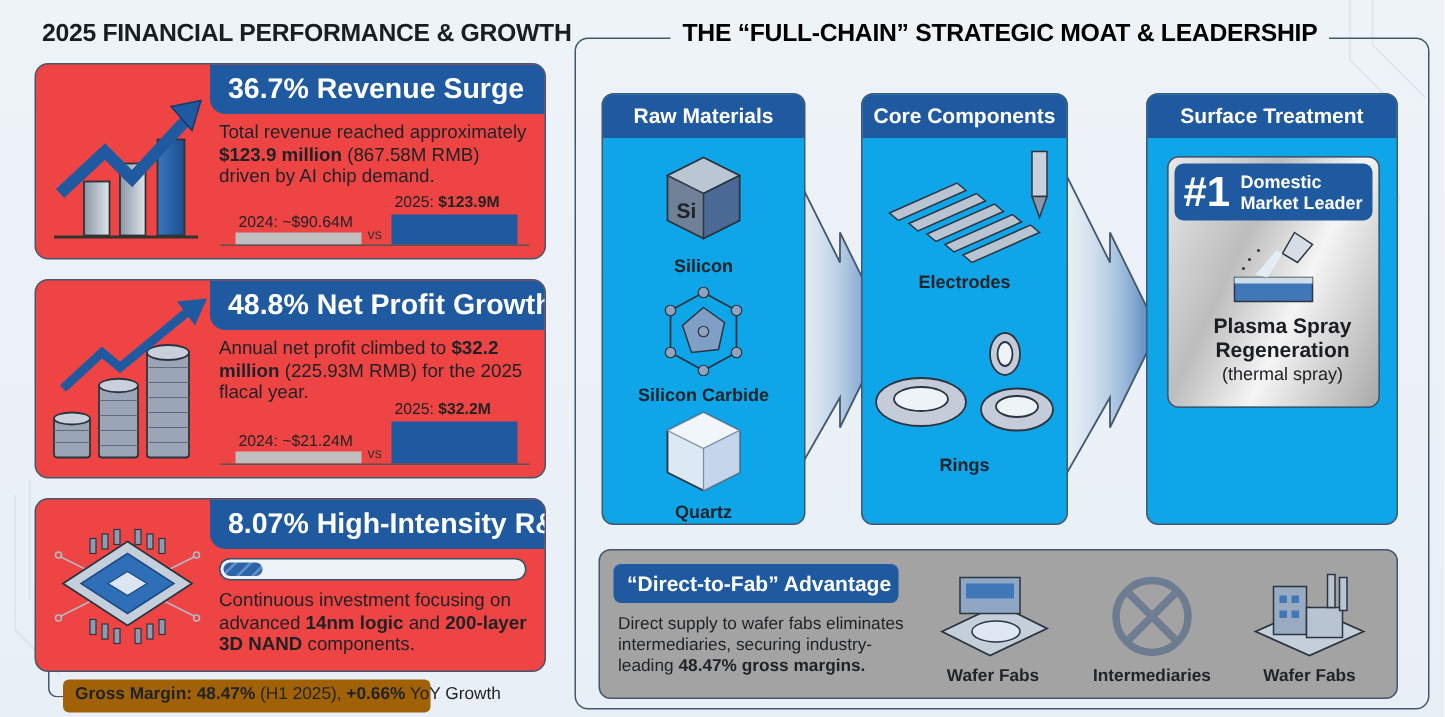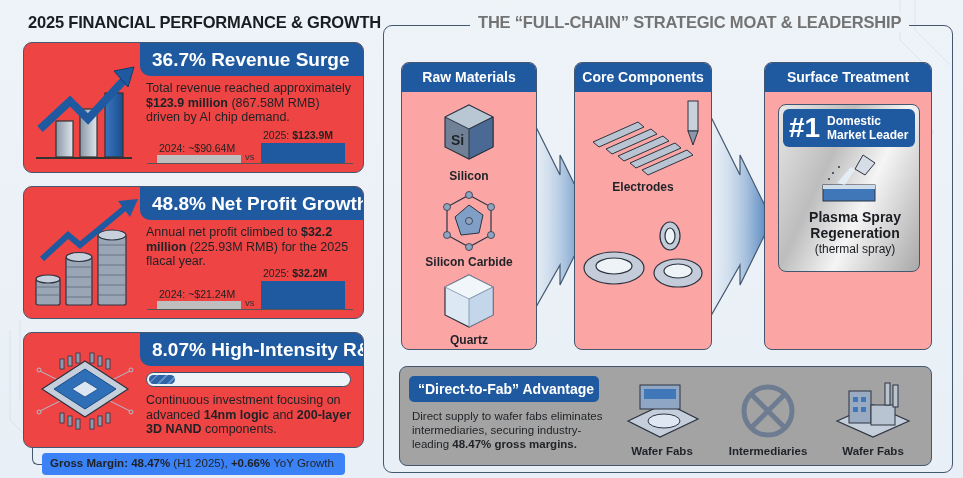--- a/index.html
+++ b/index.html
@@ -55,43 +55,43 @@
     border: 1.5px solid #3a4f68; border-radius: 8px; background: #eef3f8;
   }
   .progress-fill {
     position: absolute; left: 2px; top: 2px; height: 9px; width: 26px;
     border-radius: 5px;
     background: repeating-linear-gradient(135deg, #2d64a8 0 5px, #5f8cc4 5px 7px);
   }
   .card-3 .card-body { top: 60px; }
 
   .margin-pill {
-    position: absolute; left: 42px; top: 453px; width: 303px; height: 22px;
-    background: #3b82f6; border-radius: 4px;
+    position: absolute; left: 42px; top: 453px; width: 245px; height: 22px;
+    background: #a16207; border-radius: 4px;
     font-size: 11.5px; color: #1e2226; padding: 4px 0 0 8px; white-space: nowrap;
   }
   .margin-bracket {
     position: absolute; left: 32px; top: 448px; width: 12px; height: 17px;
     border-left: 1.5px solid #43576e; border-bottom: 1.5px solid #43576e;
     border-bottom-left-radius: 6px;
   }
 
   
   .right-panel {
     position: absolute; left: 383px; top: 25px; width: 570px; height: 448px;
     border: 1.5px solid #43576e; border-radius: 9px;
   }
   .right-title {
-    position: absolute; left: 470px; top: 13px; padding: 0 8px;
+    position: absolute; left: 447px; top: 13px; padding: 0 8px;
     background: #eef3f8;
-    font-weight: 700; font-size: 16.5px; letter-spacing: -0.2px; color: #737373; white-space: nowrap;
+    font-weight: 700; font-size: 16.5px; letter-spacing: -0.2px; color: #000000; white-space: nowrap;
   }
   .stage {
     position: absolute; top: 62px; height: 288px;
-    background: #fca5a5; border: 1.5px solid #43576e; border-radius: 8px; overflow: hidden;
+    background: #0ea5e9; border: 1.5px solid #43576e; border-radius: 8px; overflow: hidden;
   }
   .stage-1 { left: 401px; width: 136px; }
   .stage-2 { left: 574px; width: 138px; }
   .stage-3 { left: 764px; width: 168px; }
   .stage-head {
     height: 29px; background: #1f5aa0; color: #fff; text-align: center;
     font-size: 14px; font-weight: 700; padding-top: 6px;
   }
   .item { position: absolute; left: 0; right: 0; text-align: center; }
   .item-label { font-size: 12px; font-weight: 700; color: #1f2328; }
@@ -345,20 +345,21 @@
     <svg width="130" height="80" viewBox="0 0 130 80">
       <g fill="#c3ccd8" stroke="#2c3440" stroke-width="1.2">
         <ellipse cx="36" cy="50" rx="30" ry="16"></ellipse>
           <ellipse cx="36" cy="48" rx="18" ry="8" fill="#eef3f8"></ellipse>
         <ellipse cx="100" cy="55" rx="24" ry="14"></ellipse>
           <ellipse cx="100" cy="53" rx="14" ry="7" fill="#eef3f8"></ellipse>
         <ellipse cx="92" cy="18" rx="10" ry="14"></ellipse>
           <ellipse cx="92" cy="18" rx="5" ry="8" fill="#eef3f8"></ellipse>
       </g>
     </svg>
+    <div class="item-label">Rings</div>
   </div>
 </div>
 
 <div class="stage stage-3">
   <div class="stage-head">Surface Treatment</div>
 </div>
 <div class="leader-card">
   <div class="leader-head">
     <span class="leader-num">#1</span>
     <span class="leader-txt"><span>Domestic</span><br><span>Market Leader</span></span>

